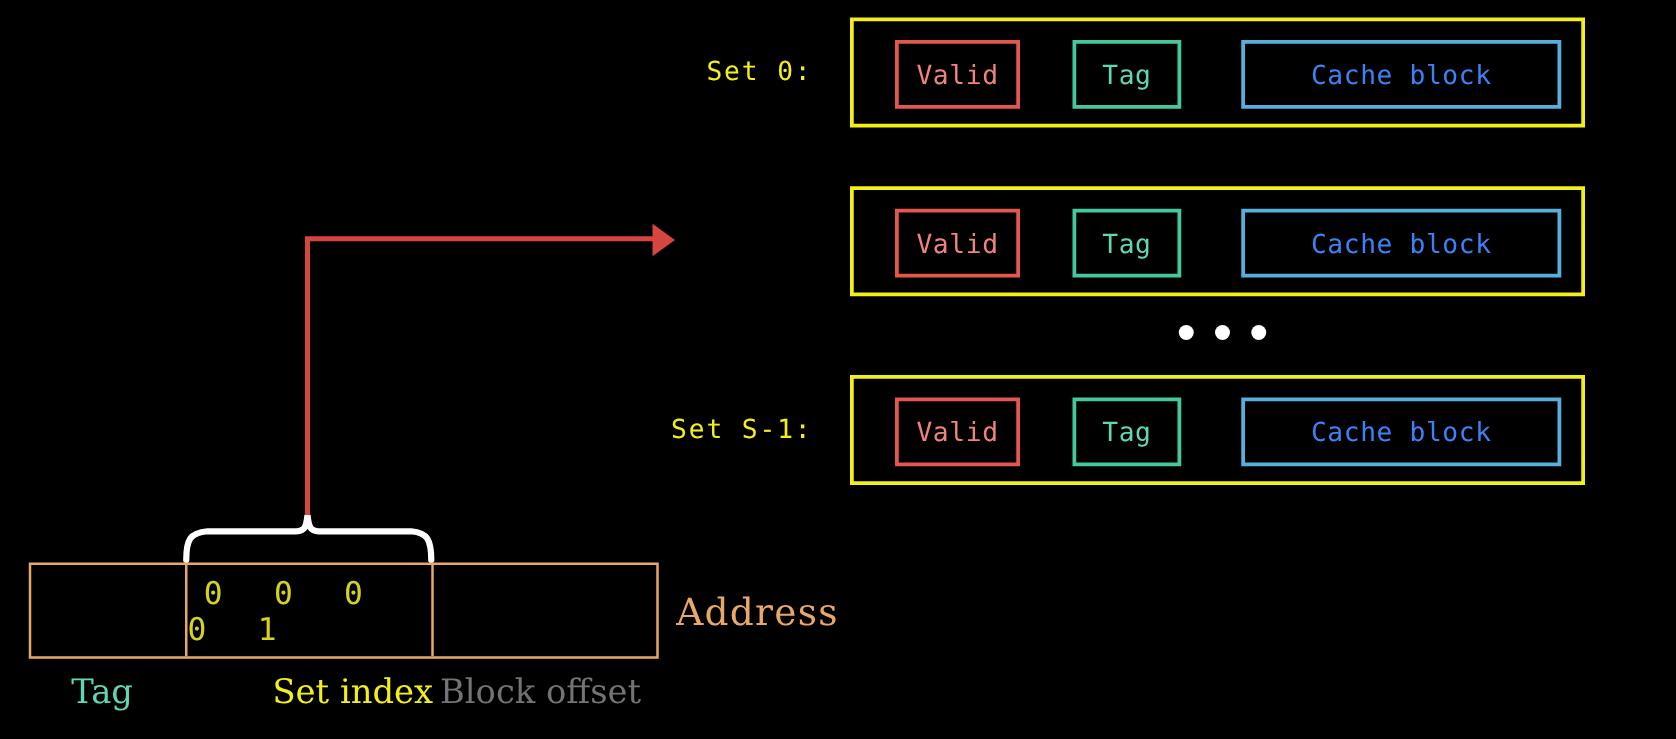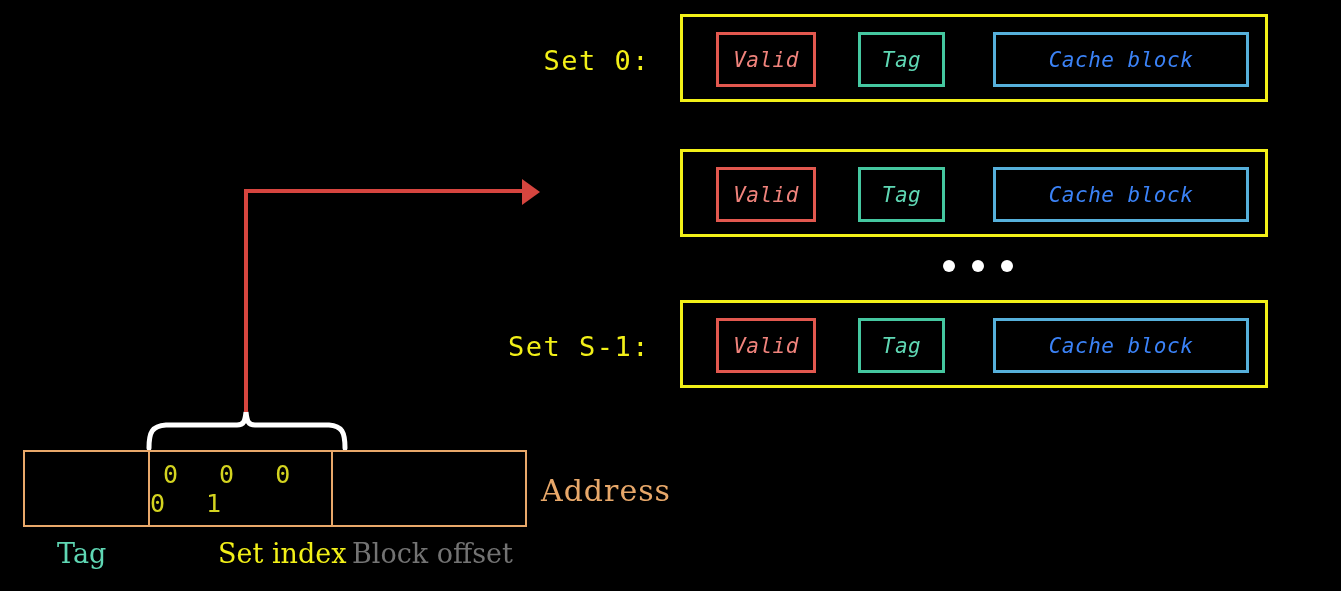--- a/index.html
+++ b/index.html
@@ -17,21 +17,21 @@
     height: 591px;
     background: #000000;
     overflow: hidden;
   }
 
   
   .set-label {
     position: absolute;
     color: #f2f018;
     font-family: "DejaVu Sans Mono", "Liberation Mono", monospace;
-    font-size: 27px;
+    font-size: 21px;
     letter-spacing: 1.5px;
     white-space: nowrap;
     text-align: right;
     right: 0;
   }
   .set-label-wrap {
     position: absolute;
     width: 250px;
     left: 400px;
     text-align: right;
@@ -39,21 +39,20 @@
 
   .set-row {
     position: absolute;
     left: 680px;
     width: 588px;
     height: 88px;
     border: 3px solid #f2f018;
     box-sizing: border-box;
     display: flex;
     align-items: center;
-    font-style: italic;
   }
 
   .cell {
     position: absolute;
     box-sizing: border-box;
     display: flex;
     align-items: center;
     justify-content: center;
     font-family: "DejaVu Sans Mono", "Liberation Mono", monospace;
     font-size: 21px;
@@ -126,21 +125,21 @@
   }
   .addr-field {
     box-sizing: border-box;
     display: flex;
     align-items: center;
     justify-content: center;
     height: 100%;
   }
   #addr-tag   { width: 123px; }
   #addr-index {
-    width: 185px;
+    width: 199px;
     border-left: 2px solid #e8a86a;
     border-right: 2px solid #e8a86a;
     color: #d4d420;
     font-family: "DejaVu Sans Mono", "Liberation Mono", monospace;
     font-size: 25px;
     letter-spacing: 13px;
     text-indent: 13px;
   }
   #addr-offset { flex: 1 1 auto; }
 

